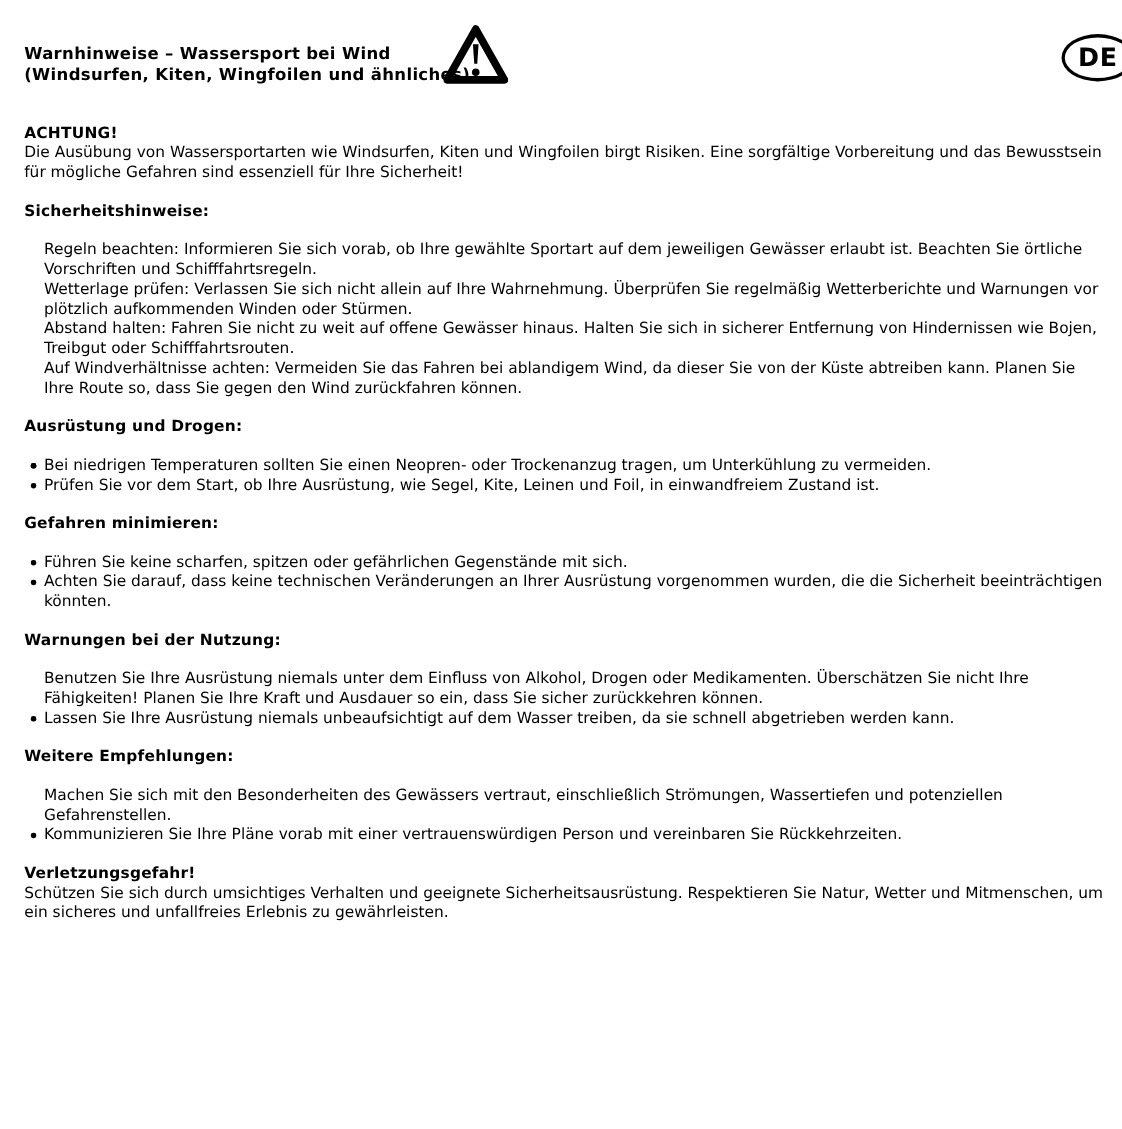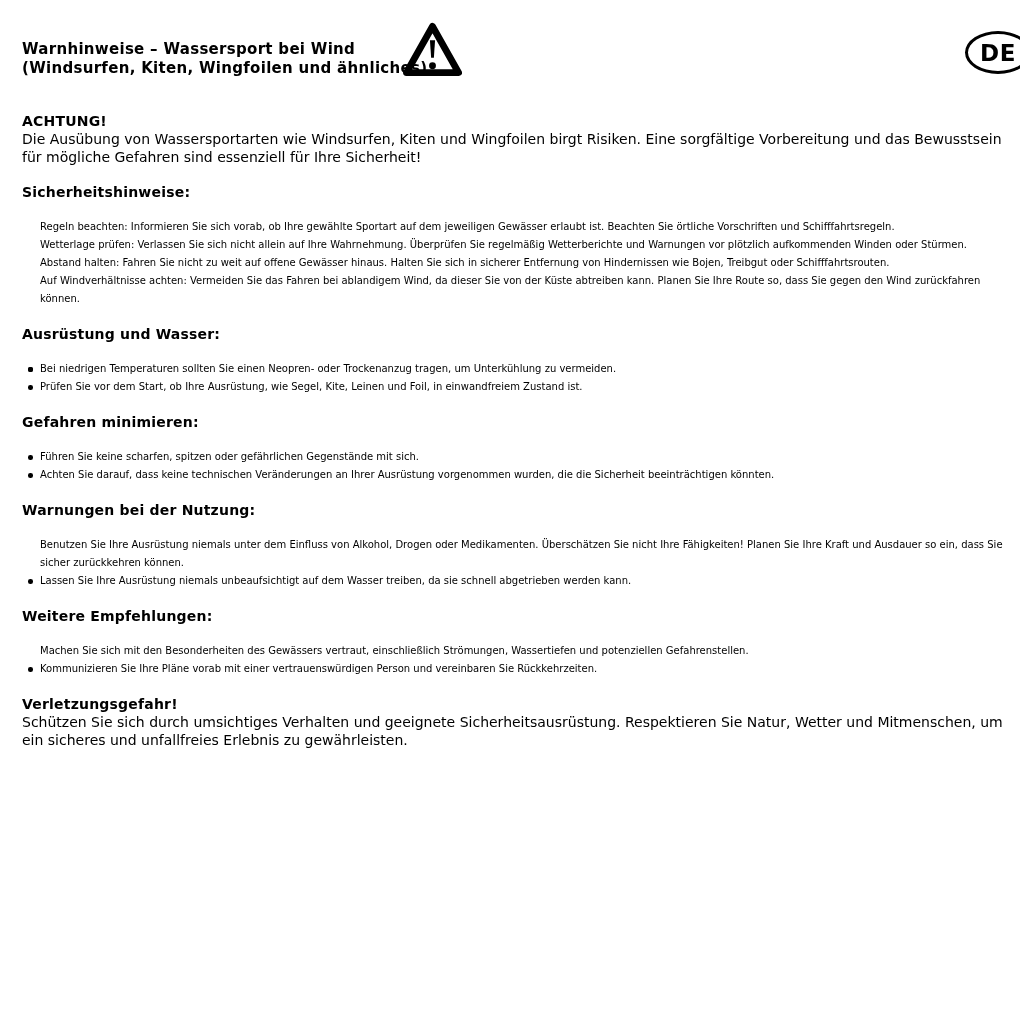--- a/index.html
+++ b/index.html
@@ -28,21 +28,21 @@
     font-weight:bold; font-size:23px; letter-spacing:0.5px;
     background:#fff;
   }
   .sections { margin-top:35px; }
   .section { margin-top:17px; }
   .section:first-child { margin-top:0; }
   .heading { font-weight:bold; font-size:14px; line-height:18px; letter-spacing:0.2px; }
   .heading.gap-after { margin-bottom:17px; }
   .paragraph { font-size:14px; line-height:18px; }
   .items { }
-  .item { position:relative; padding-left:18px; font-size:10px; line-height:18px; }
+  .item { position:relative; padding-left:18px; font-size:14px; line-height:18px; }
   .bullet {
     position:absolute; left:6px; top:7px;
     width:4.5px; height:4.5px; border-radius:50%;
     background:#000;
   }
 </style>
 </head>
 <body>
 
 <div class="page">
@@ -88,21 +88,21 @@
   </div>
 
   <div class="item">
     
     <span class="item-text">Auf Windverhältnisse achten: Vermeiden Sie das Fahren bei ablandigem Wind, da dieser Sie von der Küste abtreiben kann. Planen Sie Ihre Route so, dass Sie gegen den Wind zurückfahren können.</span>
   </div>
 </div>
   </section>
 
   <section class="section">
-    <div class="heading gap-after">Ausrüstung und Wasser:</div>
+    <div class="heading gap-after">Ausrüstung und Drogen:</div>
 
     <div class="items">
   <div class="item">
     <span class="bullet"></span>
   </div>
 
   <div class="item">
     <span class="bullet"></span>
     <span class="item-text">Bei niedrigen Temperaturen sollten Sie einen Neopren- oder Trockenanzug tragen, um Unterkühlung zu vermeiden.</span>
   </div>

